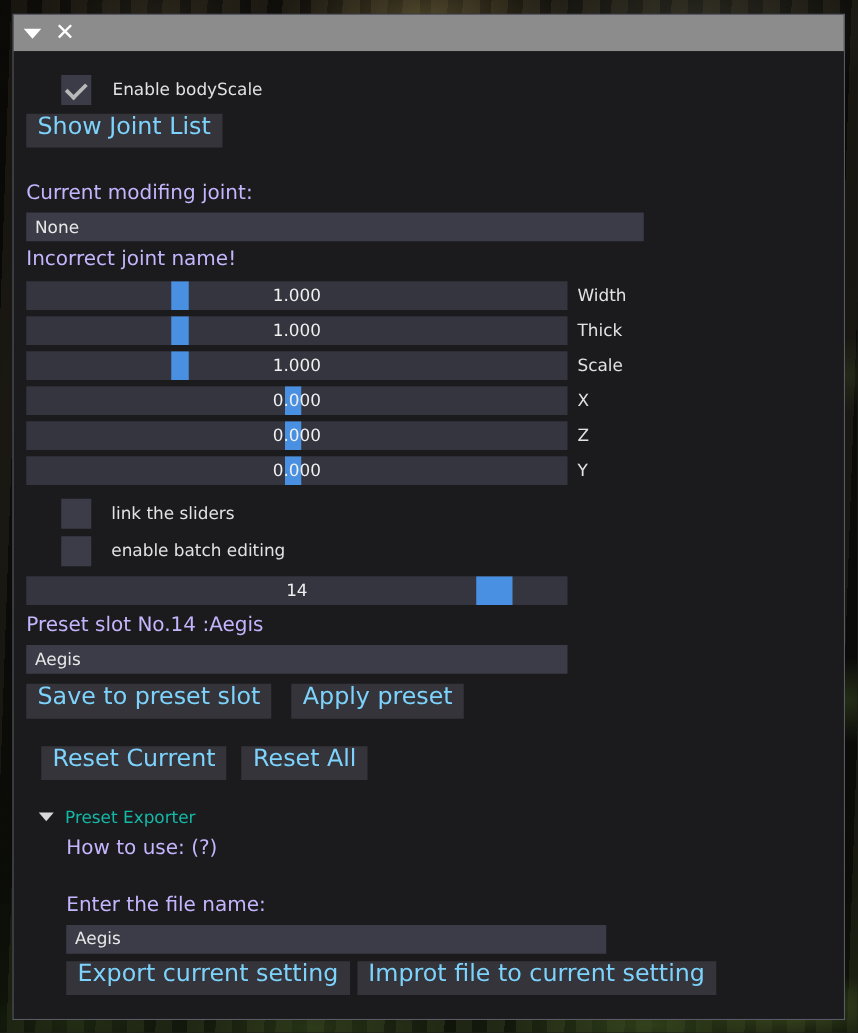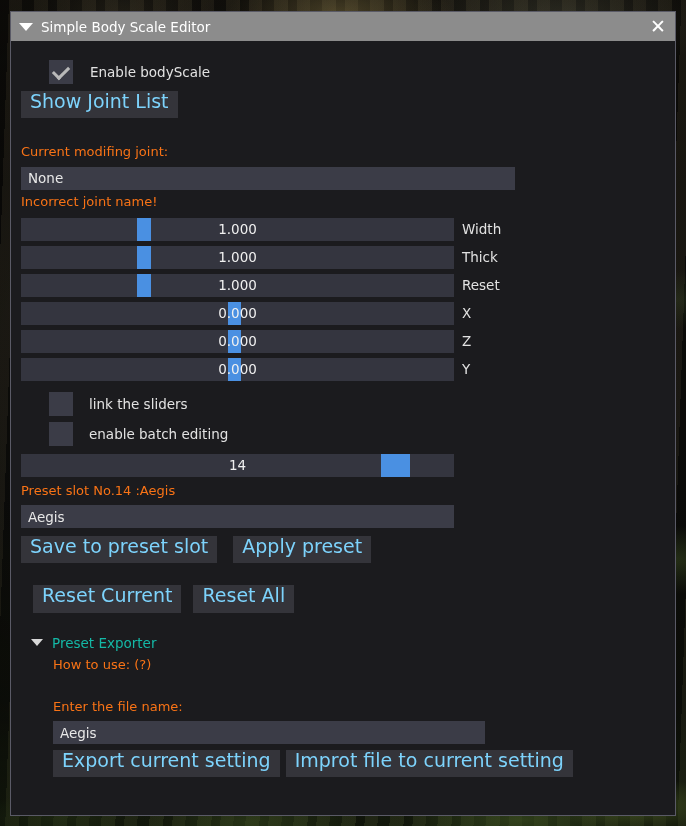--- a/index.html
+++ b/index.html
@@ -115,21 +115,21 @@
     border:none;
     padding:0 9px 6px 9px;
     cursor:pointer;
     font-family:"DejaVu Sans","Liberation Sans",sans-serif;
     line-height:1.12;
     display:inline-block;
   }
   .btn-row{display:flex;align-items:center;}
 
   
-  .lbl{color:#f97316;font-size:13px;line-height:1.25;}
+  .lbl{color:#c4b5fd;font-size:16px;line-height:1.25;}
 
   
   .field{
     background:#3b3c47;
     height:23px;
     display:flex;align-items:center;
     padding:0 7px;box-sizing:border-box;
     color:#e8e8e8;font-size:13.5px;
     cursor:text;
   }
@@ -187,21 +187,20 @@
   <div class="layer trunks"></div>
   <div class="layer glow"></div>
   <div class="layer foliage"></div>
   <div class="layer vignette"></div>
 </div>
 
 <div id="win">
 
   <div class="titlebar">
     <div class="tri"></div>
-    <div class="title-text">Simple Body Scale Editor</div>
     <div class="close-btn">✕</div>
   </div>
 
   <div class="body">
     <div class="inner">
 
       <div class="gap-18"></div>
 
       <div class="chk-row">
         <div class="chk on"></div>
@@ -239,21 +238,21 @@
               <div class="handle" style="width: 14px; left: calc(28.4% - 7px);"></div>
               <div class="val">1.000</div>
             </div>
             <div class="slider-name">Thick</div>
           </div>
           <div class="slider-row">
             <div class="slider">
               <div class="handle" style="width: 14px; left: calc(28.4% - 7px);"></div>
               <div class="val">1.000</div>
             </div>
-            <div class="slider-name">Reset</div>
+            <div class="slider-name">Scale</div>
           </div>
           <div class="slider-row">
             <div class="slider">
               <div class="handle" style="width: 13px; left: calc(49.2% - 6.5px);"></div>
               <div class="val">0.000</div>
             </div>
             <div class="slider-name">X</div>
           </div>
           <div class="slider-row">
             <div class="slider">

